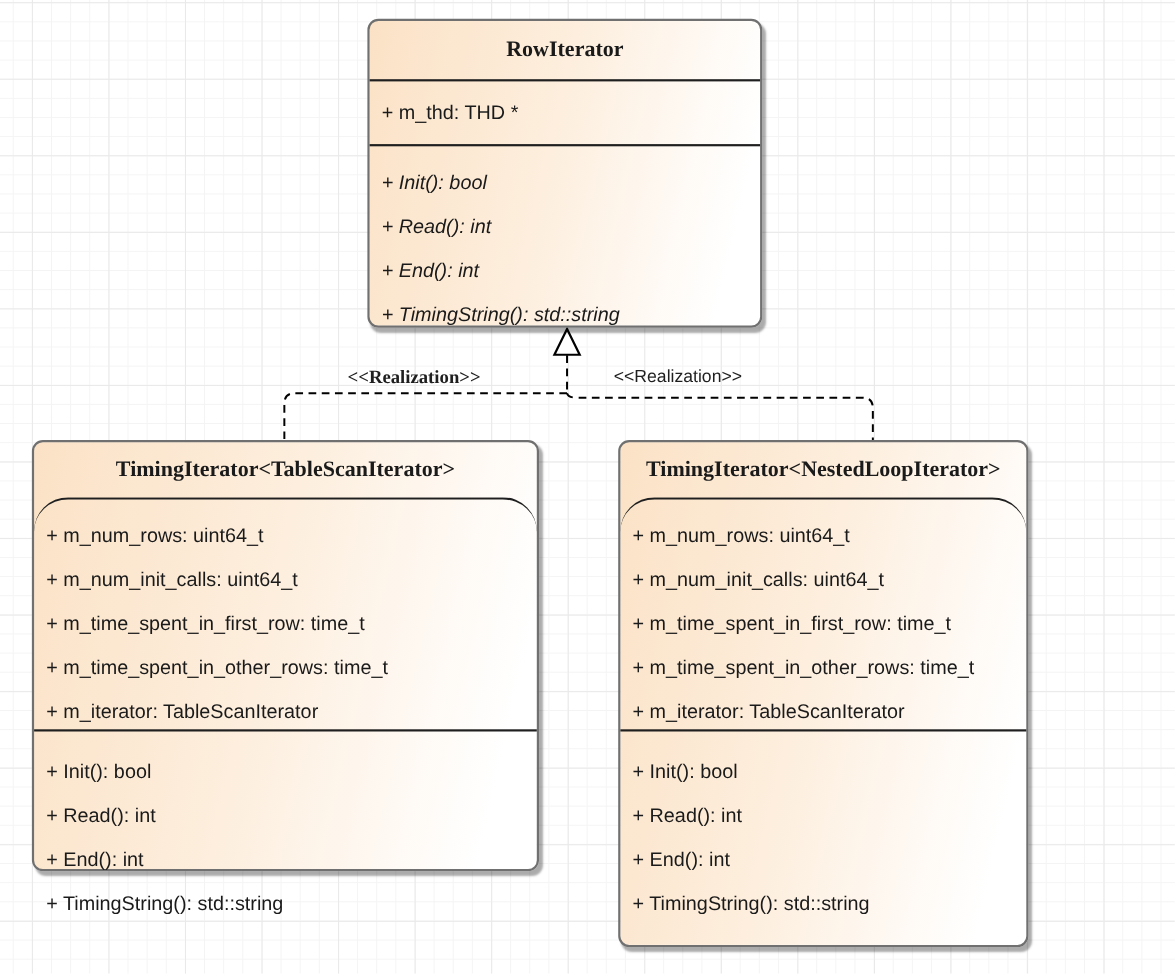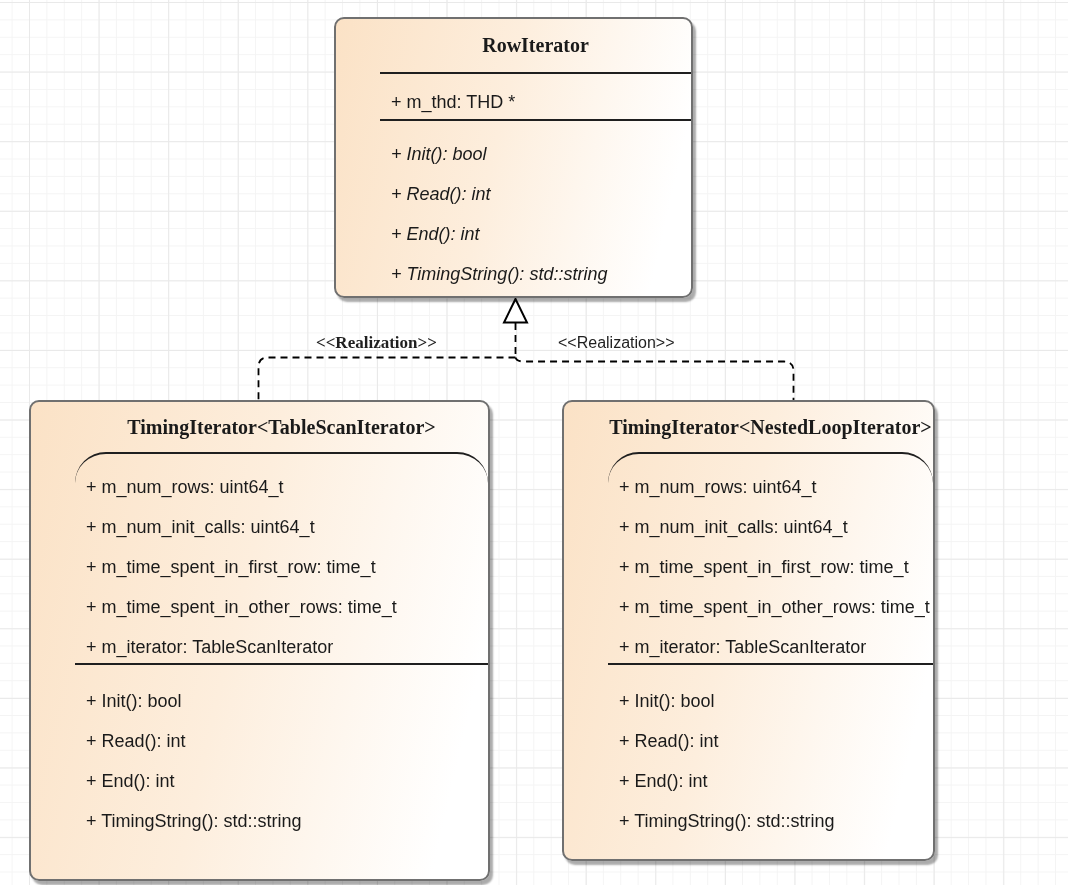--- a/index.html
+++ b/index.html
@@ -33,21 +33,20 @@
   .uml-class {
     position: absolute;
     box-sizing: border-box;
     border: 2px solid #707070;
     border-radius: 10px;
     background: linear-gradient(103deg, #fbe2c6 0%, #fdeedd 45%, #ffffff 90%);
     box-shadow: 3px 4px 2px rgba(0,0,0,0.33);
     color: #1a1a1a;
     display: flex;
     flex-direction: column;
-    padding-left: 44px;
   }
   .uml-title {
     font-family: "Liberation Serif", serif;
     font-weight: bold;
     font-size: 20px;
     display: flex;
     align-items: center;
     justify-content: center;
     flex: 0 0 auto;
   }
@@ -60,25 +59,25 @@
   }
   .uml-row {
     line-height: 40px;
     white-space: pre;
   }
   .italic-methods .uml-row { font-style: italic; }
 
   
   #cls0 { left: 334px; top: 17px;  width: 359px; height: 281px; }
   #cls0 .uml-title { height: 53px; }
-  #cls0 .sec-attrs { height: 47px; padding-top: 8px; }
+  #cls0 .sec-attrs { height: 59px; padding-top: 8px; }
   #cls0 .sec-methods { flex: 1 1 auto; padding-top: 13px; }
 
   
-  #cls1 { left: 29px;  top: 400px; width: 461px; height: 481px; }
+  #cls1 { left: 29px;  top: 400px; width: 461px; height: 392px; }
   
   #cls2 { left: 562px; top: 400px; width: 373px; height: 461px; }
   #cls1 .uml-title, #cls2 .uml-title { height: 50px; }
   #cls1 .sec-attrs, #cls2 .sec-attrs { height: 211px; padding-top: 13px; border-radius: 31px; }
   #cls1 .sec-methods, #cls2 .sec-methods { flex: 1 1 auto; padding-top: 16px; }
 
   .edge-label {
     position: absolute;
     top: 331px;
     height: 24px;

